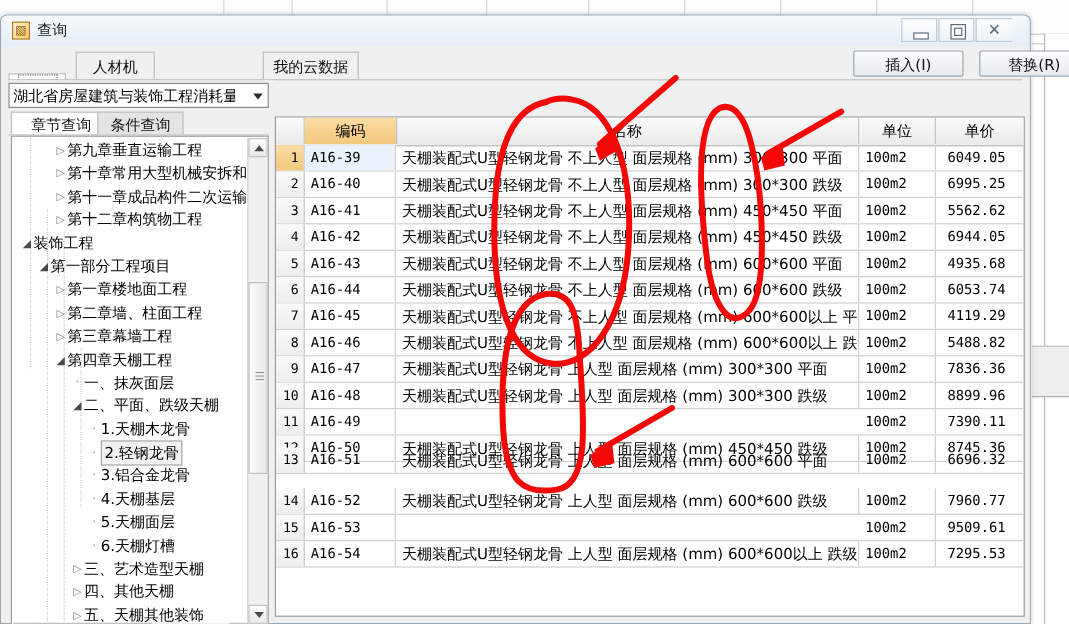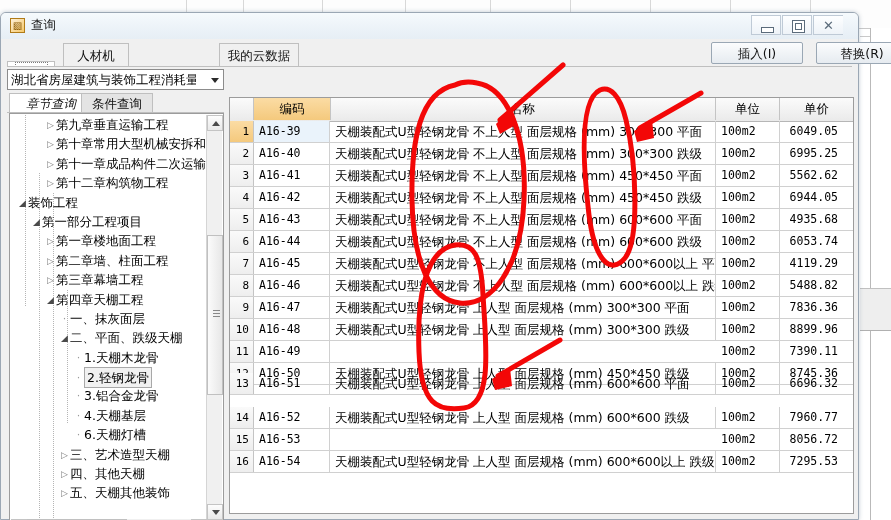--- a/index.html
+++ b/index.html
@@ -83,21 +83,21 @@
   #combo-text{position:absolute;left:3px;top:2px;width:185px;height:16px;overflow:hidden;white-space:nowrap;font-size:12.5px;}
   #combo-arrow{position:absolute;right:4px;top:8px;width:0;height:0;border-left:4px solid transparent;border-right:4px solid transparent;border-top:5px solid #2a2a2a;}
 
   #subtabs{position:absolute;left:0;top:26px;width:217px;height:20px;}
   .subtab{
     position:absolute;top:0;height:19px;line-height:19px;
     border:1px solid #bfbfbf;border-bottom:none;box-sizing:border-box;
     font-size:12.5px;text-align:center;background:#e4e4e4;color:#111;cursor:default;
   }
   .subtab.active{background:#ffffff;}
-  #subtab-0{left:2px;width:84px;font-style:italic;}
+  #subtab-0{left:2px;width:84px;}
   #subtab-1{left:74px;width:72px;}
   #subtabline{position:absolute;left:0;top:45px;width:217px;height:1px;background:#bfbfbf;}
 
   
   #treebox{
     position:absolute;left:2px;top:46px;width:215px;height:424px;
     background:#fff;border:1px solid #9c9c9c;box-sizing:border-box;
     overflow:hidden;
   }
   #treeinner{position:absolute;left:1px;top:1px;width:196px;height:405px;overflow:hidden;}
@@ -254,20 +254,21 @@
               <div class="tnode"><span class="ind" style="width: 34px;"></span><span class="arrow">▷</span><span class="lbl">第一章楼地面工程</span></div>
               <div class="tnode"><span class="ind" style="width: 34px;"></span><span class="arrow">▷</span><span class="lbl">第二章墙、柱面工程</span></div>
               <div class="tnode"><span class="ind" style="width: 34px;"></span><span class="arrow">▷</span><span class="lbl">第三章幕墙工程</span></div>
               <div class="tnode"><span class="ind" style="width: 34px;"></span><span class="arrow open">◢</span><span class="lbl">第四章天棚工程</span></div>
               <div class="tnode"><span class="ind" style="width: 48px;"></span><span class="dash">·</span><span class="lbl">一、抹灰面层</span></div>
               <div class="tnode"><span class="ind" style="width: 48px;"></span><span class="arrow open">◢</span><span class="lbl">二、平面、跌级天棚</span></div>
               <div class="tnode"><span class="ind" style="width: 62px;"></span><span class="dash">·</span><span class="lbl">1.天棚木龙骨</span></div>
               <div class="tnode sel"><span class="ind" style="width: 62px;"></span><span class="dash">·</span><span class="lbl">2.轻钢龙骨</span></div>
               <div class="tnode"><span class="ind" style="width: 62px;"></span><span class="dash">·</span><span class="lbl">3.铝合金龙骨</span></div>
               <div class="tnode"><span class="ind" style="width: 62px;"></span><span class="dash">·</span><span class="lbl">4.天棚基层</span></div>
+              <div class="tnode"><span class="ind" style="width: 62px;"></span><span class="dash">·</span><span class="lbl">5.天棚面层</span></div>
               <div class="tnode"><span class="ind" style="width: 62px;"></span><span class="dash">·</span><span class="lbl">6.天棚灯槽</span></div>
               <div class="tnode"><span class="ind" style="width: 48px;"></span><span class="arrow">▷</span><span class="lbl">三、艺术造型天棚</span></div>
               <div class="tnode"><span class="ind" style="width: 48px;"></span><span class="arrow">▷</span><span class="lbl">四、其他天棚</span></div>
               <div class="tnode"><span class="ind" style="width: 48px;"></span><span class="arrow">▷</span><span class="lbl">五、天棚其他装饰</span></div>
             </div>
         </div>
 
         <div id="tvs">
           <div class="sb-btn" id="tvs-up">
               <span class="sb-arrow"></span>
@@ -392,21 +393,21 @@
             <div class="gcell c-num">14</div>
             <div class="gcell c-code">A16-52</div>
             <div class="gcell c-name">天棚装配式U型轻钢龙骨 上人型 面层规格 (mm) 600*600 跌级</div>
             <div class="gcell c-unit">100m2</div>
             <div class="gcell c-price">7960.77</div>
           </div>
           <div class="grow" style="top: 331px;">
             <div class="gcell c-num">15</div>
             <div class="gcell c-code">A16-53</div>
             <div class="gcell c-unit">100m2</div>
-            <div class="gcell c-price">8056.72</div>
+            <div class="gcell c-price">9509.61</div>
           </div>
           <div class="grow" style="top: 353px;">
             <div class="gcell c-num">16</div>
             <div class="gcell c-code">A16-54</div>
             <div class="gcell c-name">天棚装配式U型轻钢龙骨 上人型 面层规格 (mm) 600*600以上 跌级</div>
             <div class="gcell c-unit">100m2</div>
             <div class="gcell c-price">7295.53</div>
           </div>
         </div>
     </div>

